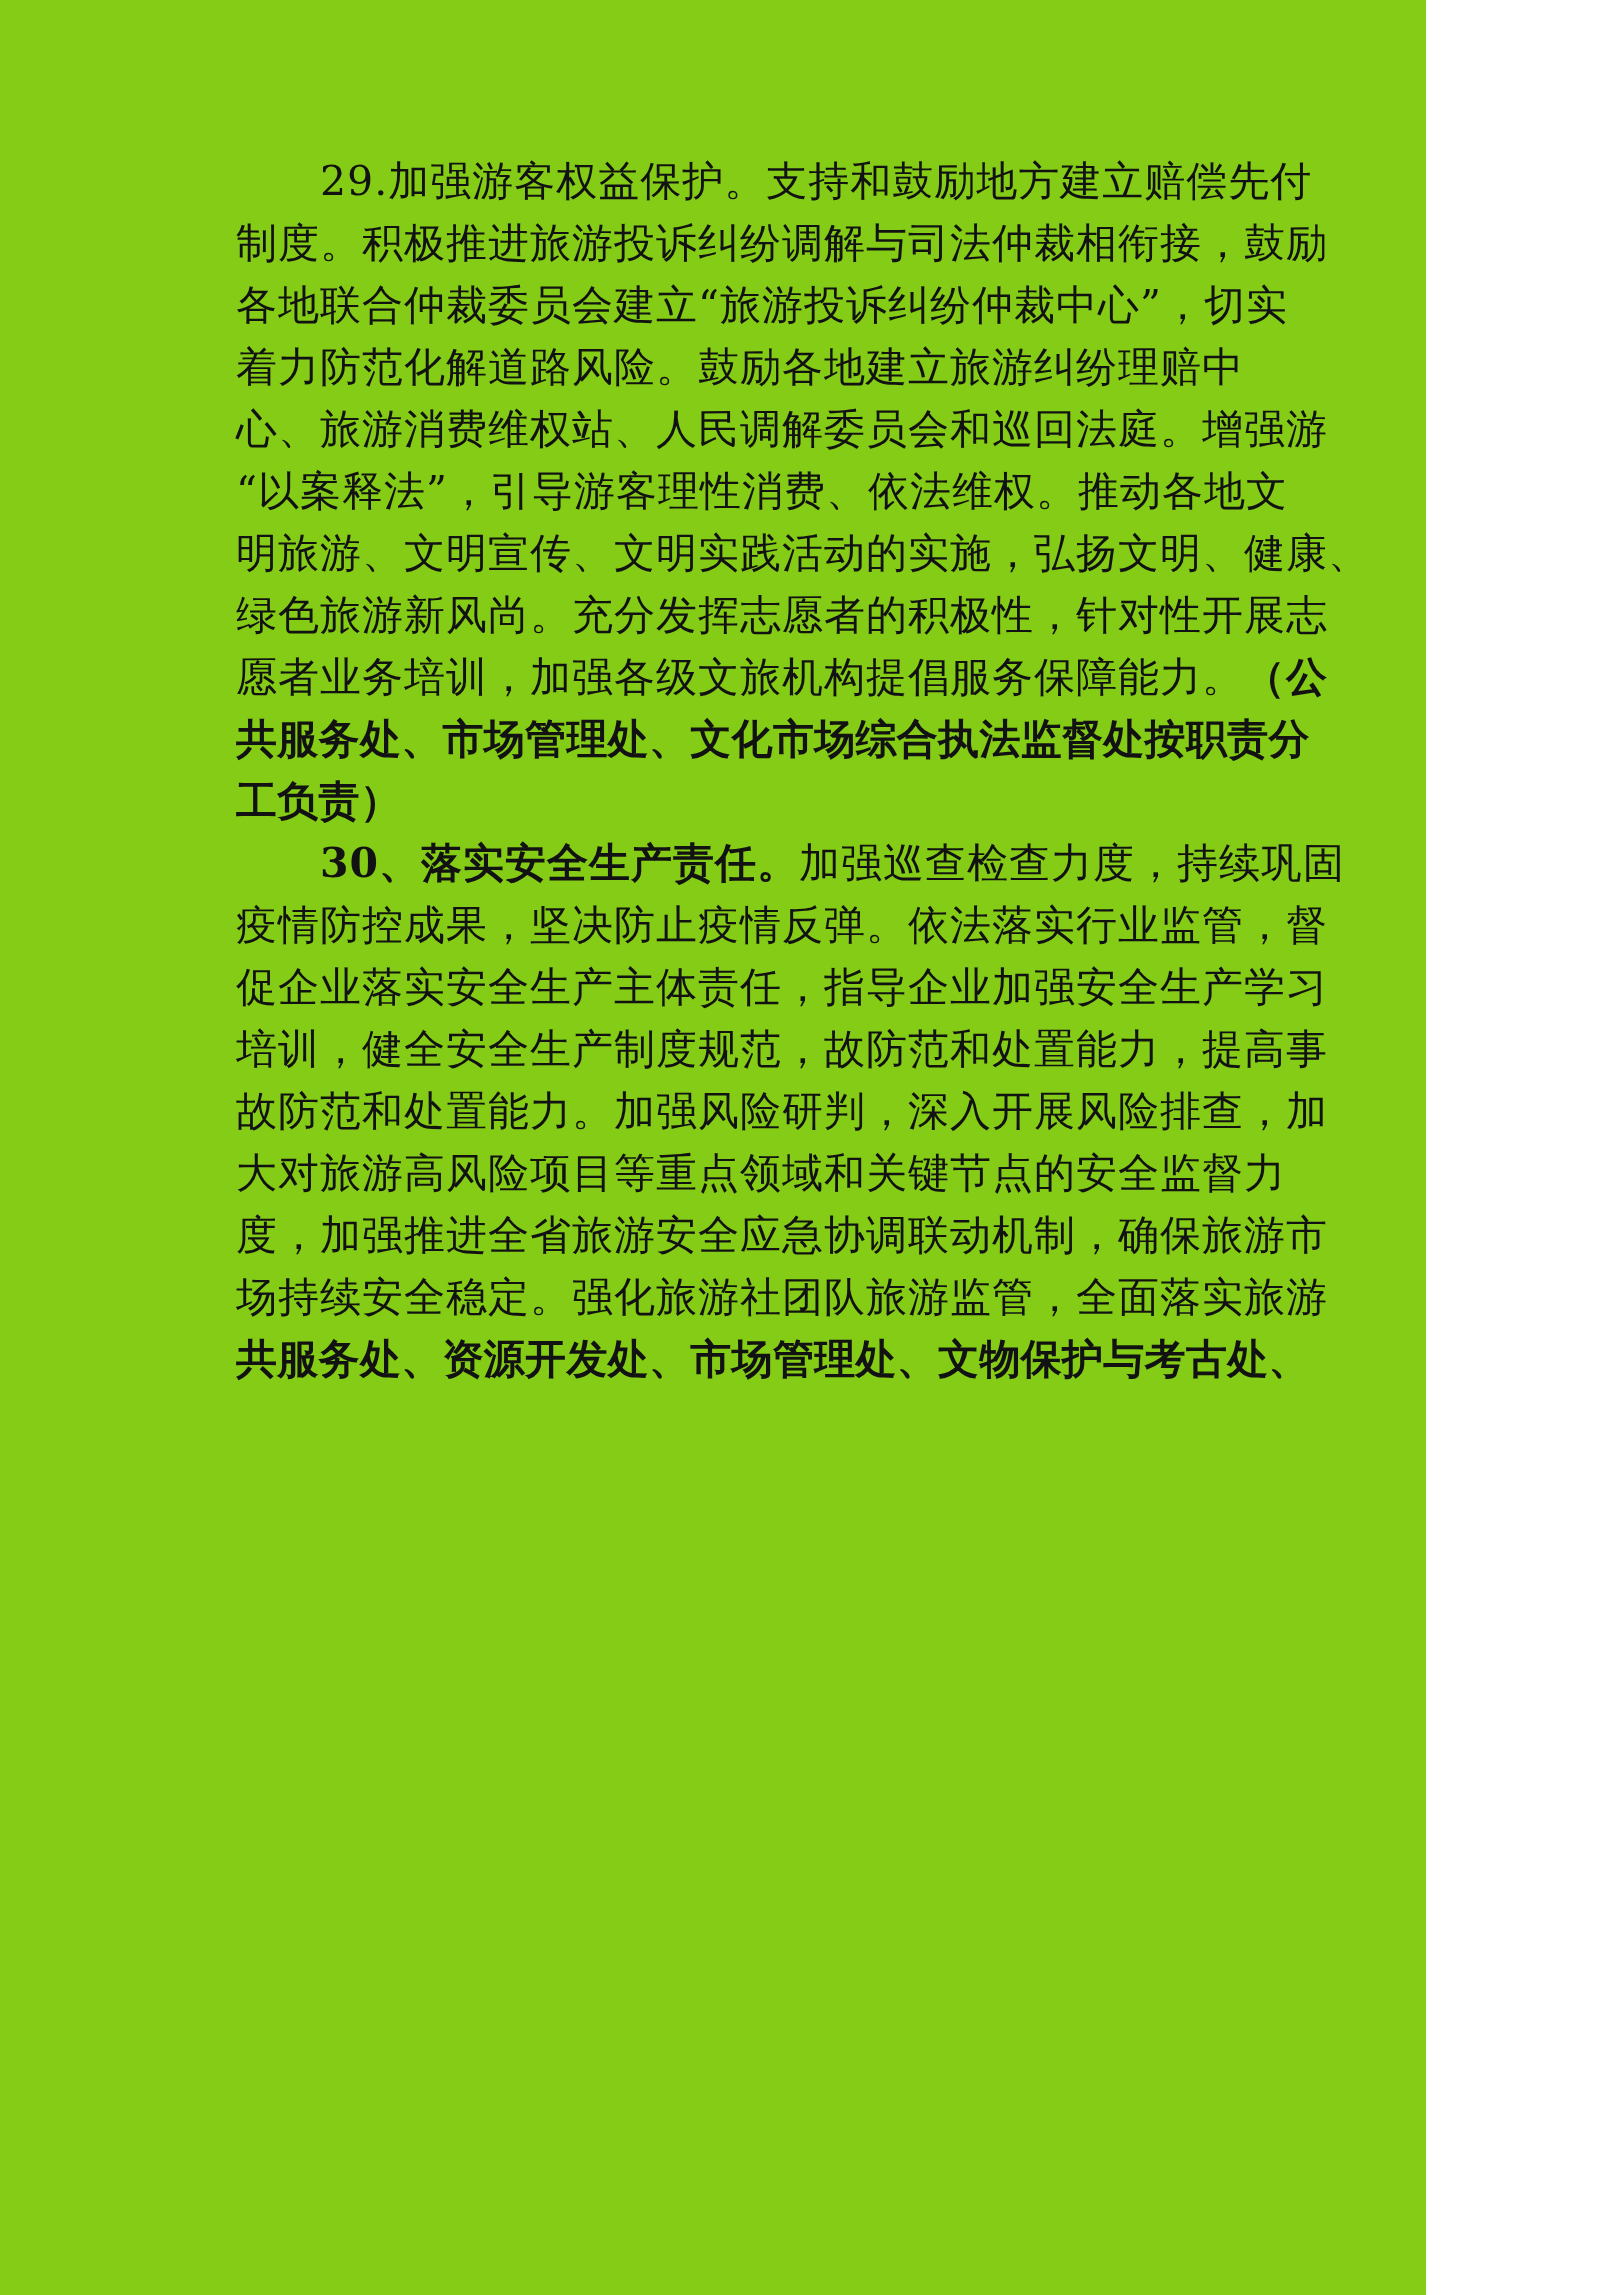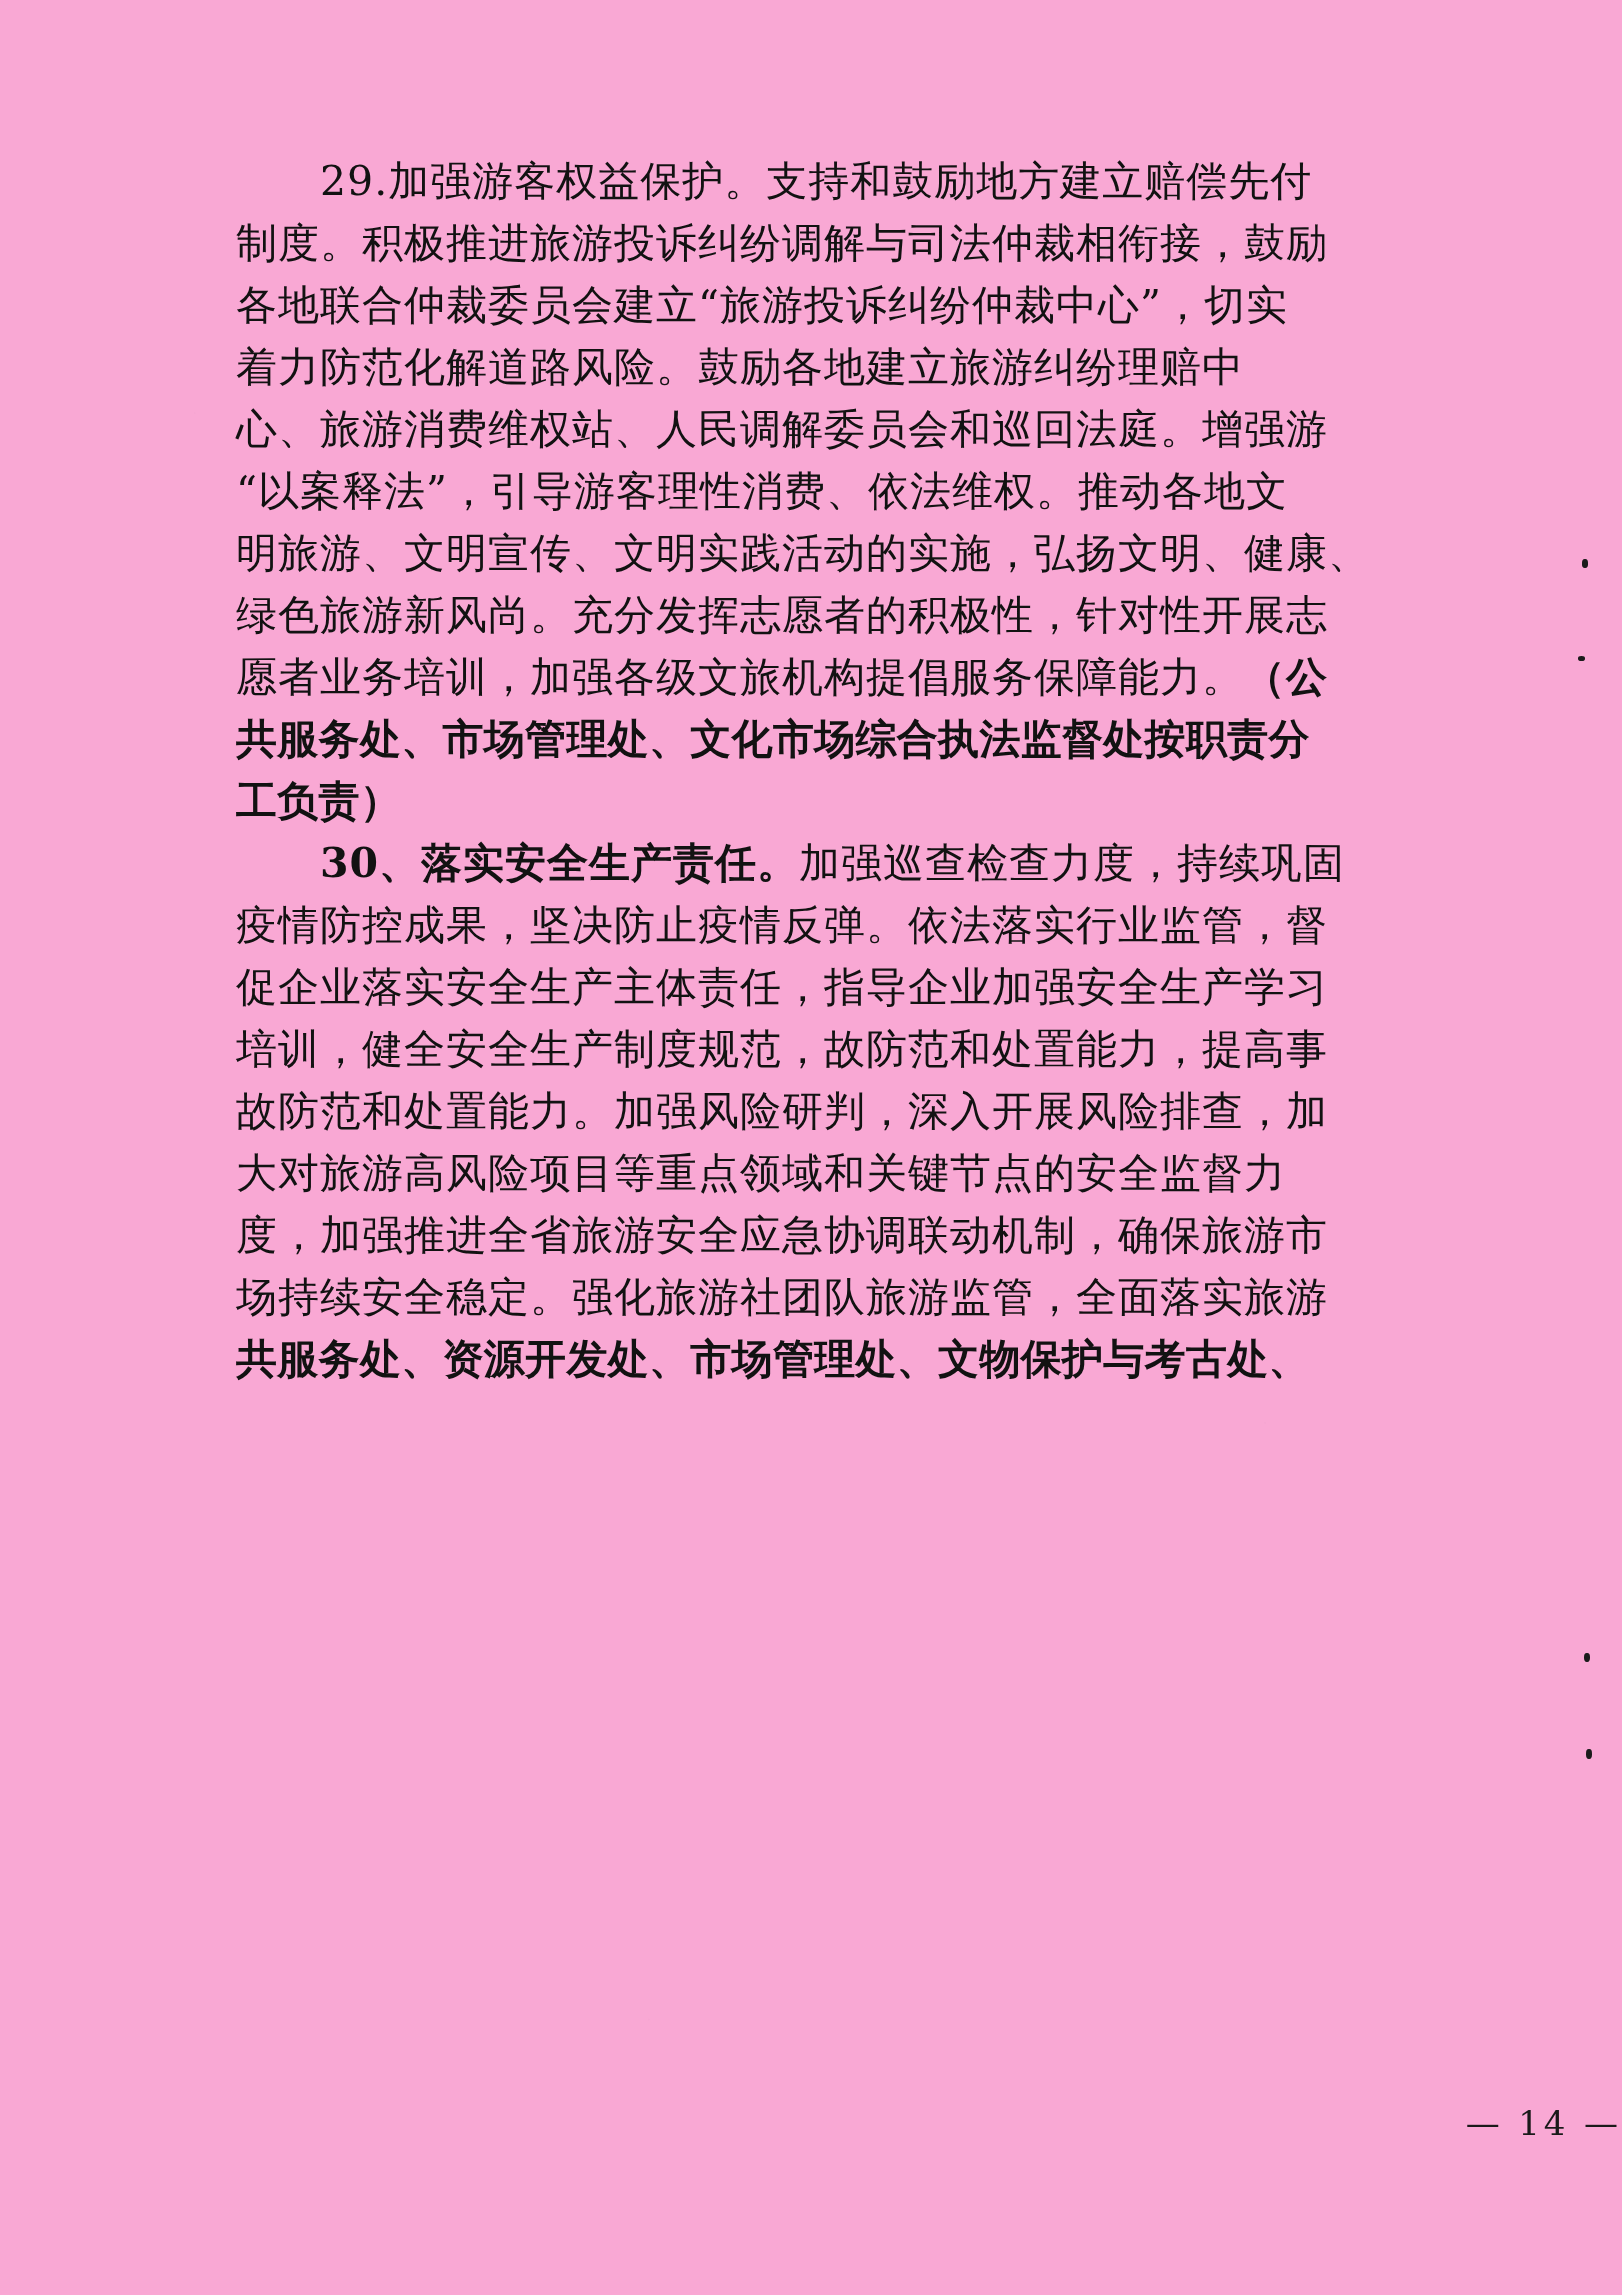--- a/index.html
+++ b/index.html
@@ -6,23 +6,23 @@
   html, body {
     margin: 0;
     padding: 0;
     background: #ffffff;
   }
   body {
     font-family: "DejaVu Serif", "Liberation Serif", serif;
   }
   .page {
     position: relative;
-    width: 1622px;
+    width: 1426px;
     height: 2295px;
-    background: #f9a8d4;
+    background: #84cc16;
     overflow: hidden;
     box-sizing: border-box;
   }
   .paper-noise {
     position: absolute;
     inset: 0;
     pointer-events: none;
     background:
       radial-gradient(circle at 12% 18%, rgba(0,0,0,0.012) 0 0.7px, transparent 1.3px),
       radial-gradient(circle at 78% 62%, rgba(0,0,0,0.010) 0 0.7px, transparent 1.3px),

